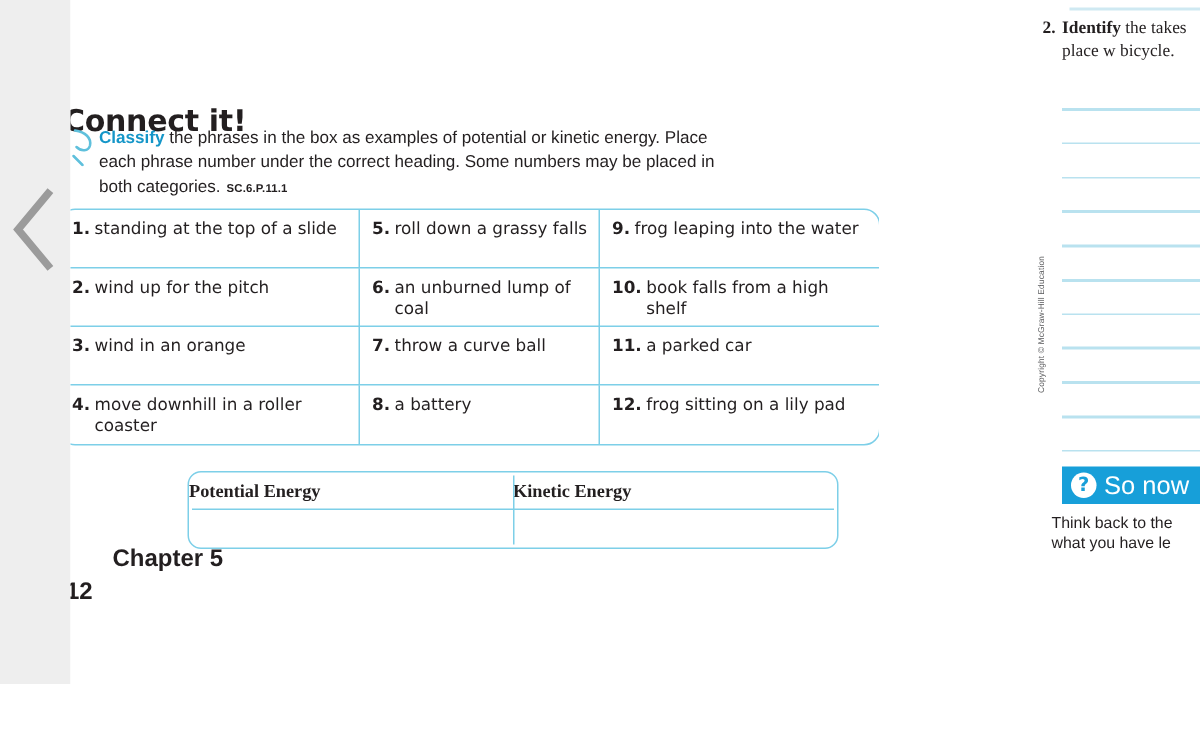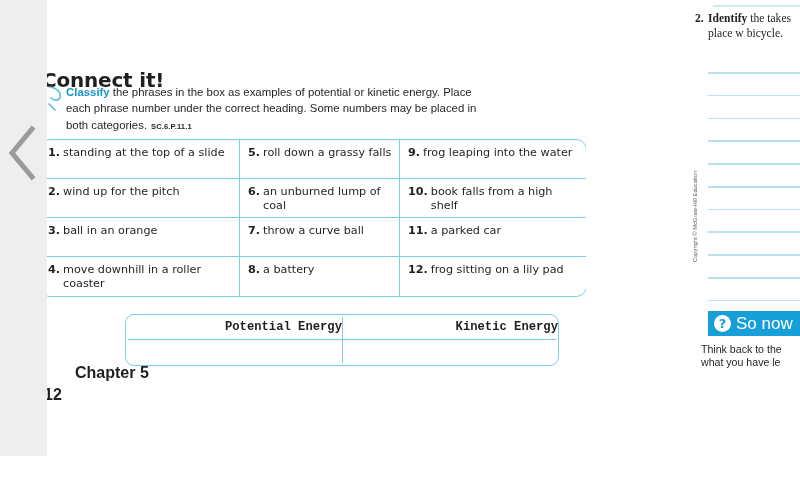--- a/index.html
+++ b/index.html
@@ -161,22 +161,22 @@
     box-sizing: border-box;
   }
   #answer-table .head-row {
     position: absolute;
     left: 0; right: 0; top: 0;
     height: 24px;
     display: flex;
   }
   #answer-table .head-cell {
     flex: 1 1 0;
-    text-align: right;
-    font-family: Liberation Mono, monospace;
+    text-align: left;
+    font-family: Liberation Serif, serif;
     font-size: 12.2px;
     font-weight: bold;
     color: #231f20;
     line-height: 24px;
   }
   #answer-table .h-rule {
     position: absolute;
     left: 2px; right: 2px;
     top: 24px;
     height: 1.3px;
@@ -356,21 +356,21 @@
           <span class="num">6.</span>
           <span class="txt">an unburned lump of coal</span>
         </div>
         <div class="phrase-cell b-bottom">
           <span class="num">10.</span>
           <span class="txt">book falls from a high shelf</span>
         </div>
 
         <div class="phrase-cell b-right b-bottom">
           <span class="num">3.</span>
-          <span class="txt">ball in an orange</span>
+          <span class="txt">wind in an orange</span>
         </div>
         <div class="phrase-cell b-right b-bottom">
           <span class="num">7.</span>
           <span class="txt">throw a curve ball</span>
         </div>
         <div class="phrase-cell b-bottom">
           <span class="num">11.</span>
           <span class="txt">a parked car</span>
         </div>
 

